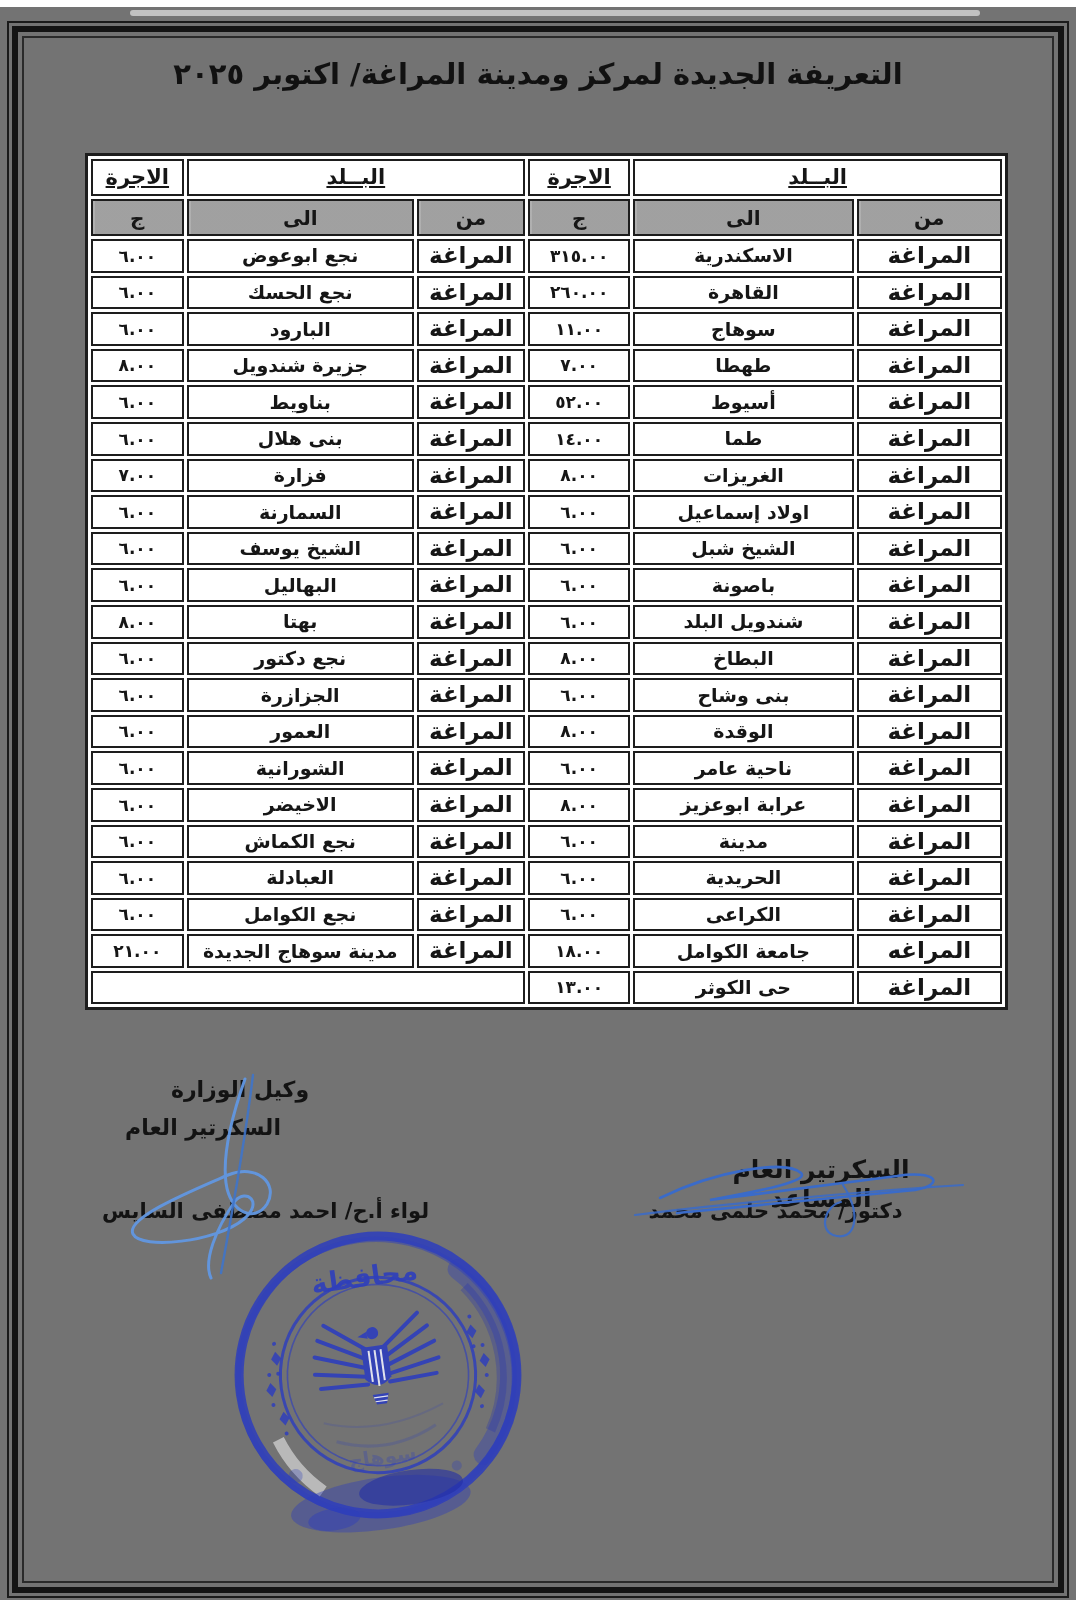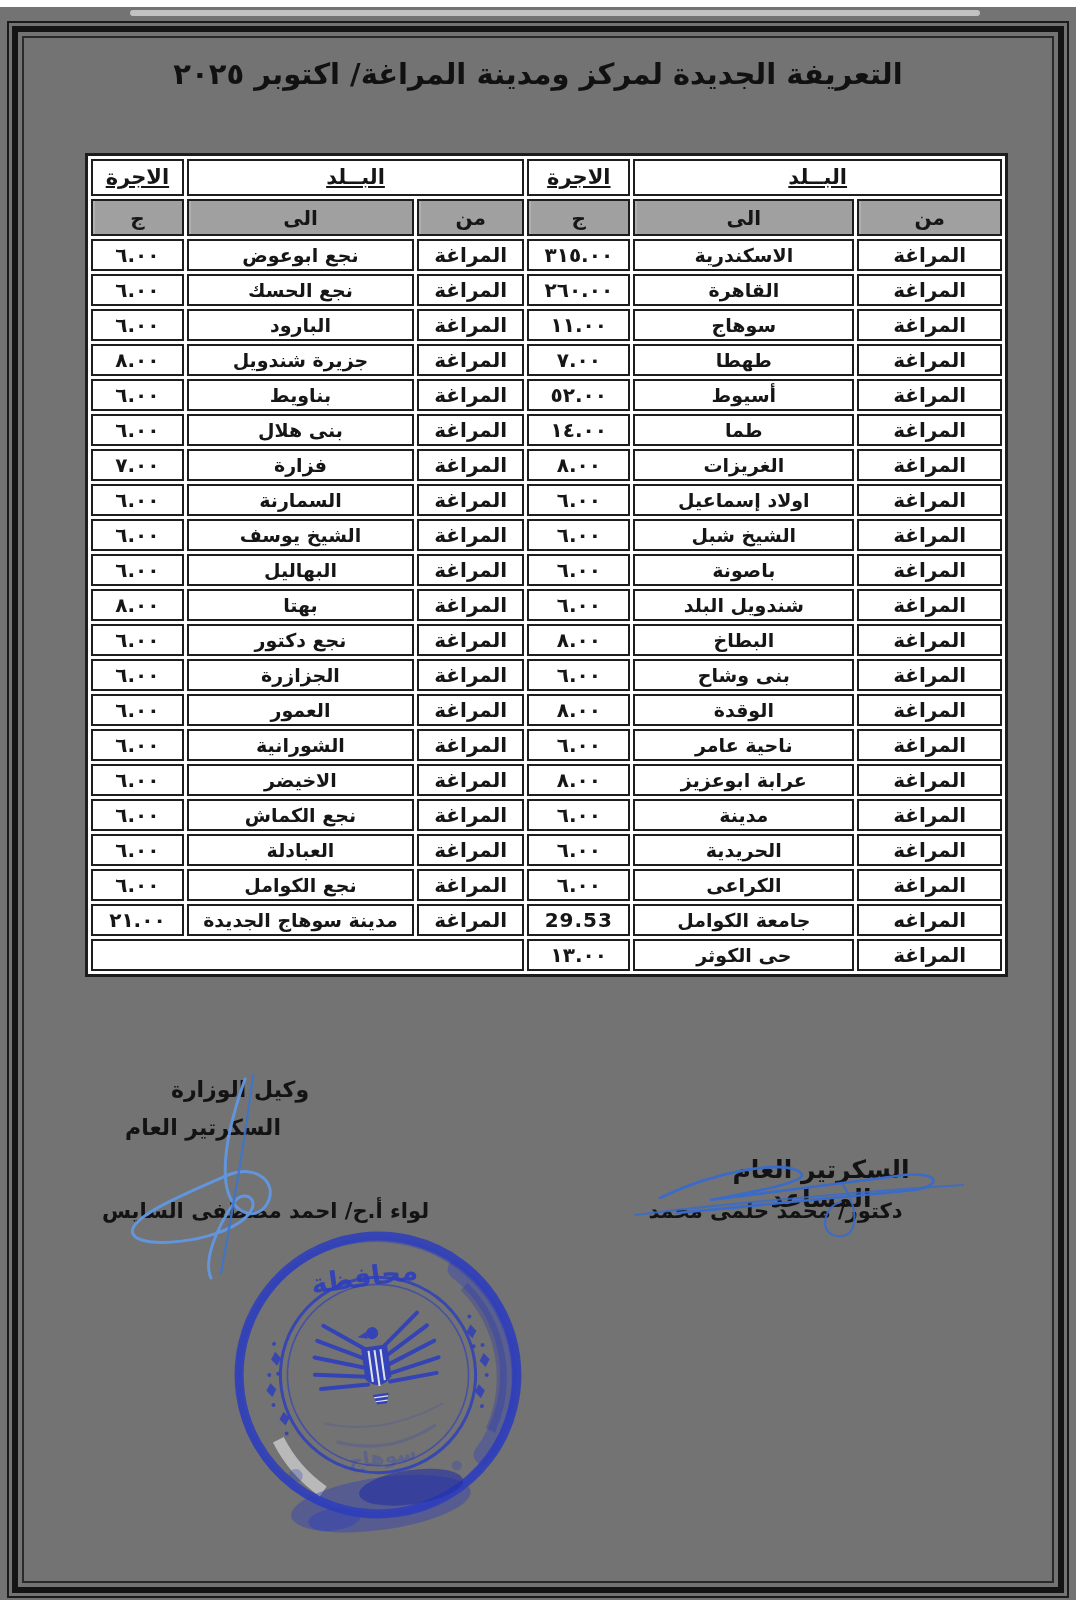--- a/index.html
+++ b/index.html
@@ -26,22 +26,22 @@
     border:3px solid #1d1d1d;table-layout:fixed;background:#fff;
   }
   .fare-table th,.fare-table td{
     border:2px solid #1d1d1d;text-align:center;vertical-align:middle;
     font-weight:bold;padding:1px 3px;line-height:1.2;overflow:hidden;white-space:nowrap;
   }
   .fare-table thead tr.main th{font-size:21px;height:31px;background:#fff;text-decoration:underline;}
   .fare-table thead tr.sub th{font-size:20px;height:31px;background:#a9a9a9;
     background-image:linear-gradient(90deg, rgba(255,255,255,.08) 0 2px, rgba(0,0,0,.05) 2px 4px);}
   .fare-table tbody td{font-size:19px;height:26px;}
-  .fare-table td.fare{font-size:20px;letter-spacing:1px;}
-  .fare-table td.from{font-size:20px;}
+  .fare-table td.fare{font-size:17px;letter-spacing:1px;}
+  .fare-table td.from{font-size:23px;}
 
   .sig-text{position:absolute;font-weight:bold;text-align:center;color:#131313;z-index:2;}
   .sl1{top:1070px;left:140px;width:200px;font-size:22px;}
   .sl2{top:1108px;left:103px;width:200px;font-size:22px;}
   .sln{top:1192px;left:93px;width:345px;font-size:21px;}
   .srt{top:1148px;left:695px;width:252px;font-size:25px;}
   .srn{top:1192px;left:633px;width:285px;font-size:21px;}
 
   .pen-left{position:absolute;left:95px;top:1064px;width:240px;height:215px;z-index:5;}
   .pen-right{position:absolute;left:615px;top:1136px;width:360px;height:115px;z-index:5;}
@@ -233,21 +233,21 @@
           <td class="from">المراغة</td>
           <td class="to">الكراعى</td>
           <td class="fare">٦.٠٠</td>
           <td class="from">المراغة</td>
           <td class="to">نجع الكوامل</td>
           <td class="fare">٦.٠٠</td>
         </tr>
         <tr>
           <td class="from">المراغه</td>
           <td class="to">جامعة الكوامل</td>
-          <td class="fare">29.53</td>
+          <td class="fare">١٨.٠٠</td>
           <td class="from">المراغة</td>
           <td class="to">مدينة سوهاج الجديدة</td>
           <td class="fare">٢١.٠٠</td>
         </tr>
         <tr>
           <td class="from">المراغة</td>
           <td class="to">حى الكوثر</td>
           <td class="fare">١٣.٠٠</td>
           <td colspan="3" class="empty"></td>
         </tr>

